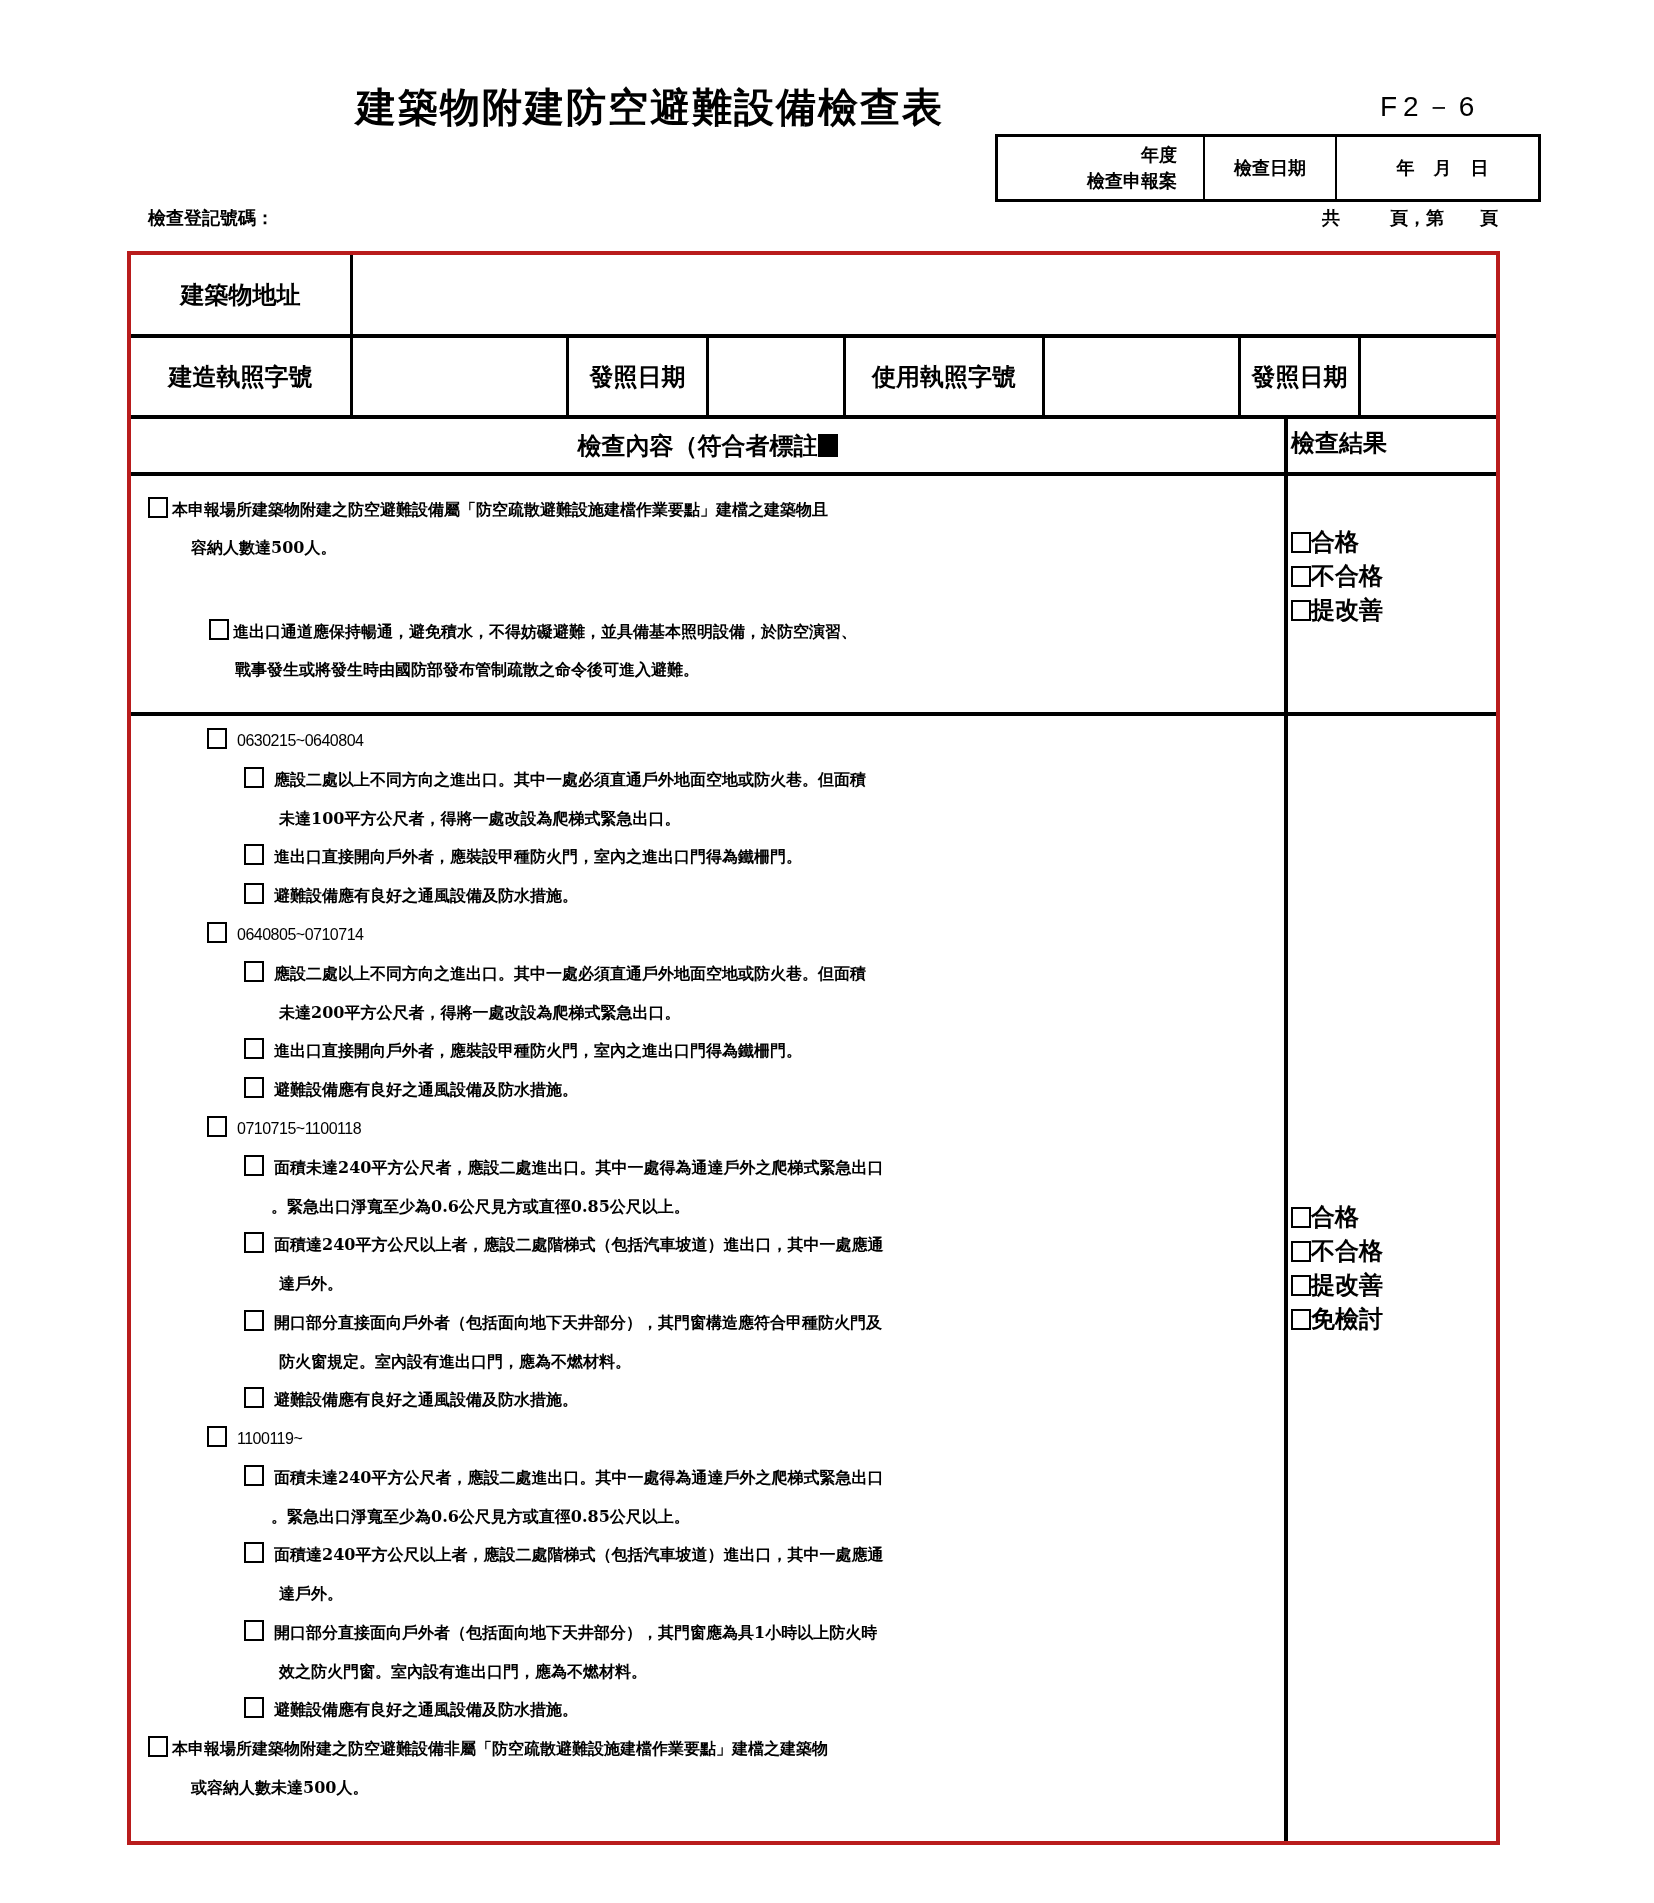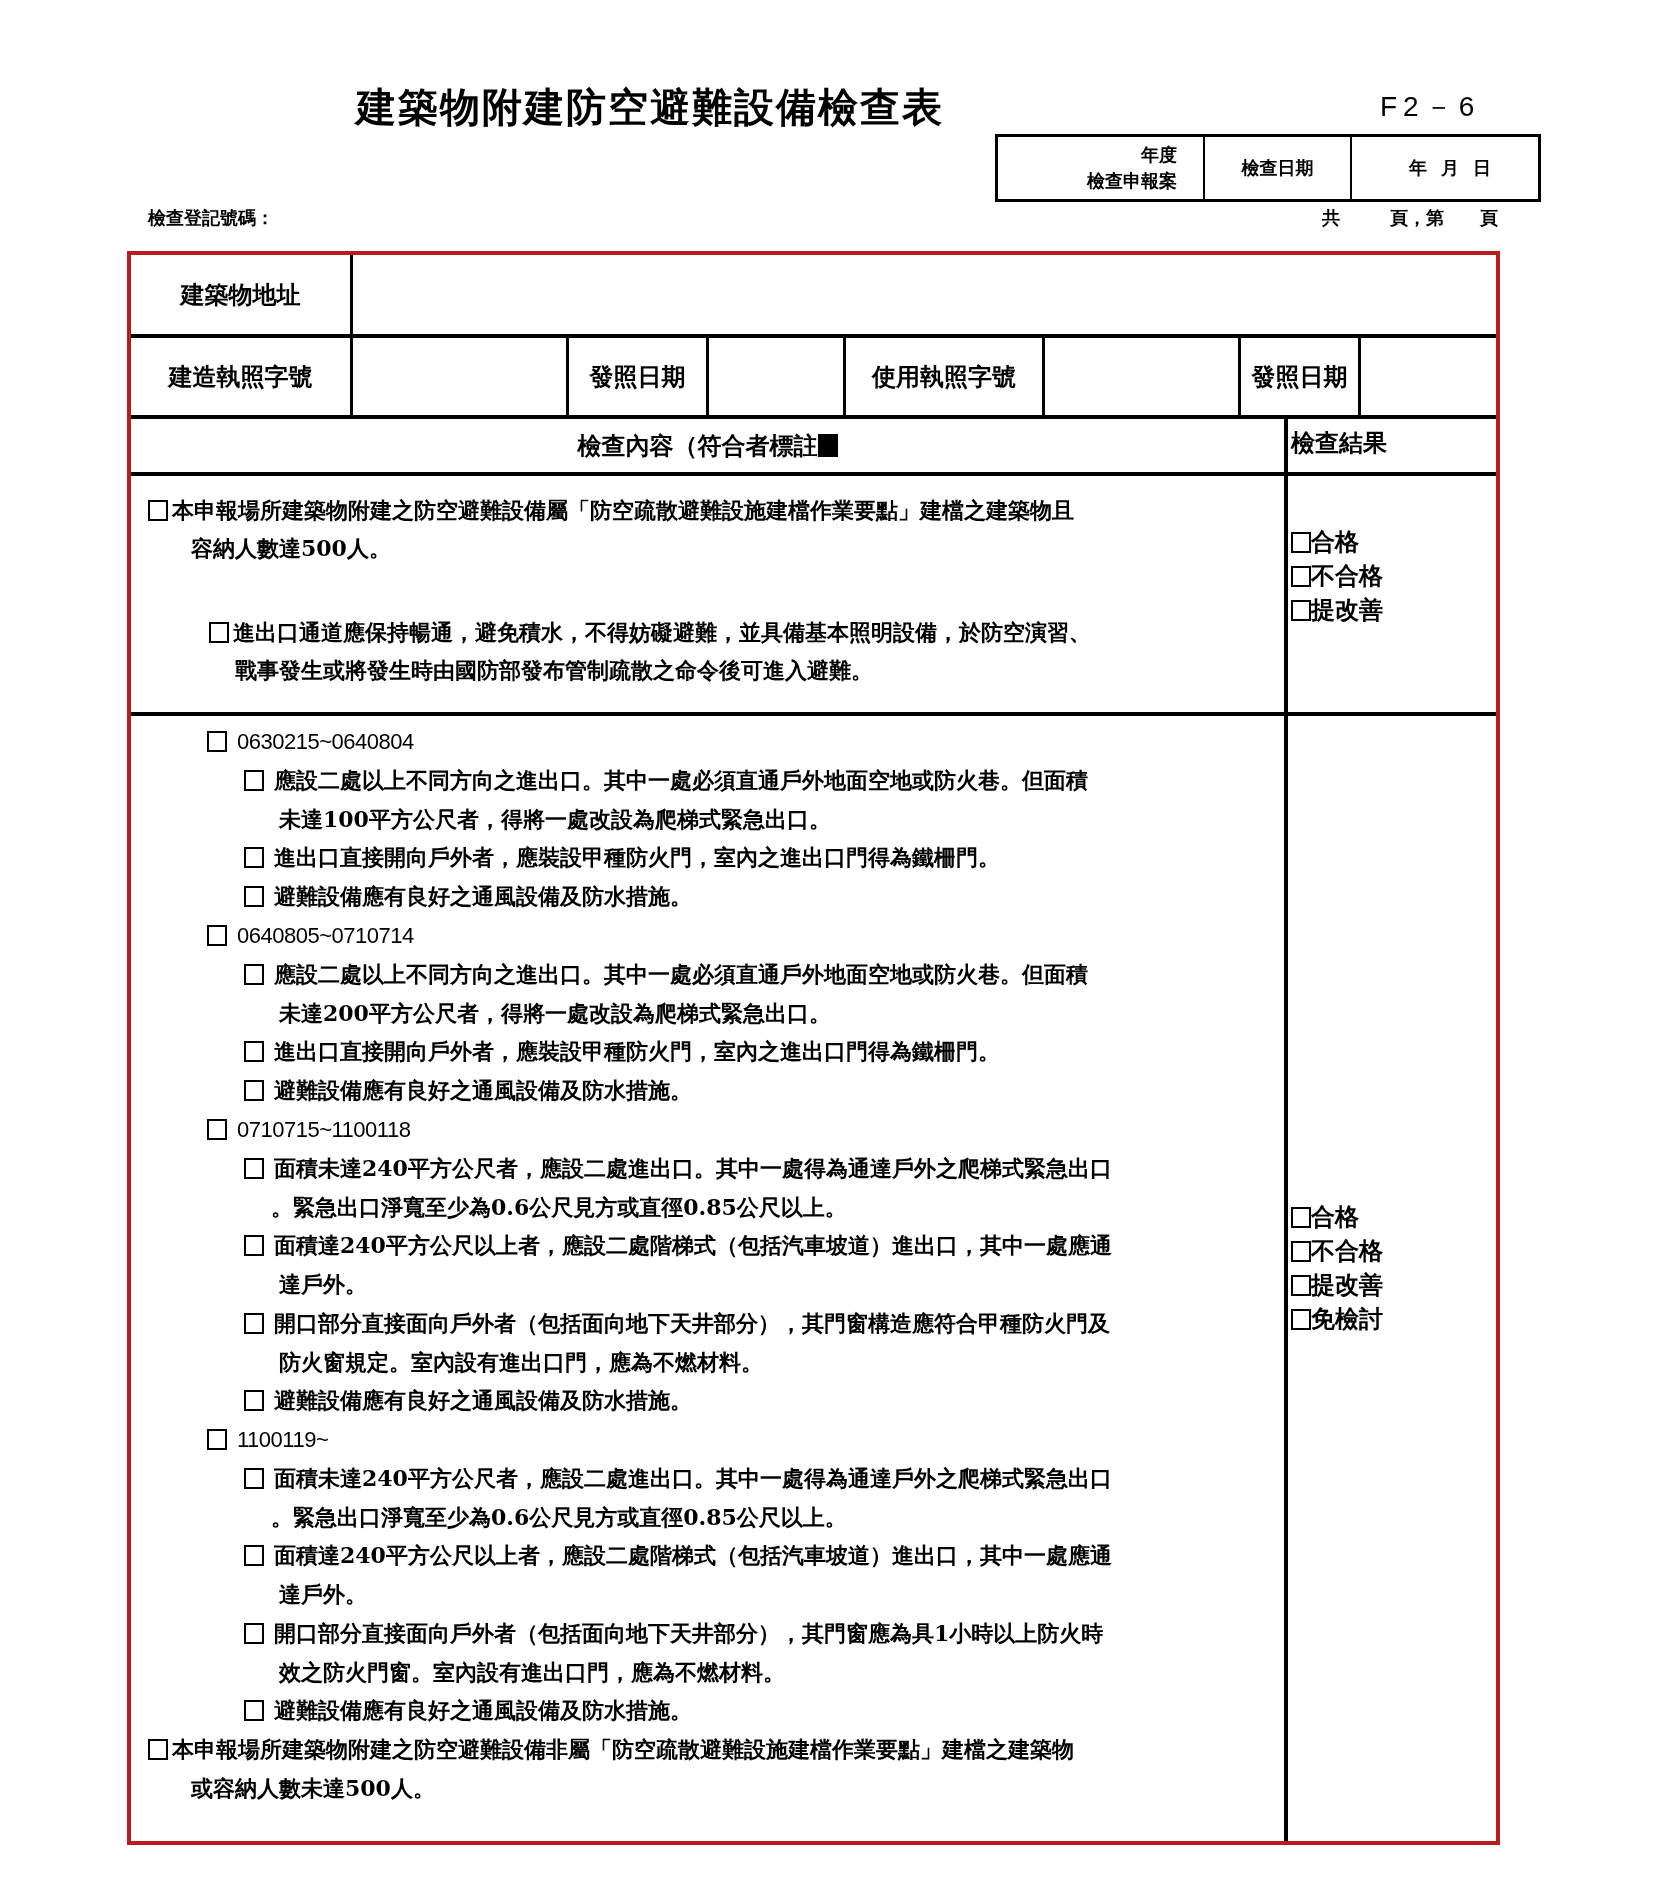--- a/index.html
+++ b/index.html
@@ -16,21 +16,21 @@
     left: 1380px; top: 88px; font-size: 28px; letter-spacing: 6px;
     font-family: Liberation Sans, sans-serif; white-space: nowrap;
   }
   
   .hdr-box {
     left: 995px; top: 134px; width: 546px; height: 68px;
     border: 3px solid #000; box-sizing: border-box; display: flex; padding-left: 40px;
   }
   .hdr-cell { box-sizing: border-box; height: 100%; display: flex; align-items: center; justify-content: center; font-weight: bold; font-size: 18px; }
   .hdr-cell.c1 { width: 167px; border-right: 2px solid #000; flex-direction: column; align-items: flex-end; padding-right: 26px; line-height: 26px; }
-  .hdr-cell.c2 { width: 147px; border-right: 2px solid #000; }
+  .hdr-cell.c2 { width: 132px; border-right: 2px solid #000; }
   .hdr-cell.c3 { flex: 1; justify-content: space-around; padding: 0 40px 0 50px; }
   .page-count { left: 1322px; top: 206px; font-size: 18px; font-weight: bold; white-space: nowrap; display: flex; }
   .page-count span { display: inline-block; }
   .reg-no { left: 148px; top: 206px; font-size: 18px; font-weight: bold; white-space: nowrap; }
 
   
   .main {
     left: 127px; top: 251px; width: 1373px; height: 1594px;
     border: 4px solid #b91c1c; box-sizing: border-box;
   }
@@ -44,21 +44,21 @@
   .vline { border-right: 3px solid #000; }
   .res-col { position: absolute; top: 0; bottom: 0; left: 1153px; right: 0; border-left: 4px solid #000; box-sizing: border-box; }
   .cb {
     display: inline-block; width: 20px; height: 21px; border: 2px solid #000;
     box-sizing: border-box; vertical-align: -3px; margin-right: 4px; background: #fff;
   }
   .cb-sp { margin-right: 10px; }
   .legend-mark { display: inline-block; width: 20px; height: 23px; background: #000; vertical-align: -3px; }
   .result-list { position: absolute; left: 3px; font-size: 24px; font-weight: bold; line-height: 34px; }
   .result-list div { white-space: nowrap; }
-  .item { position: absolute; white-space: nowrap; font-size: 22px; font-weight: bold; line-height: 38px; }
+  .item { position: absolute; white-space: nowrap; font-size: 16px; font-weight: bold; line-height: 38px; }
   .num { font-family: "Liberation Sans Narrow", "Liberation Sans", sans-serif; font-weight: normal; letter-spacing: -0.5px; }
 </style>
 </head>
 <body>
 
 <div class="abs title">建築物附建防空避難設備檢查表</div>
 <div class="abs form-code">F2－6</div>
 
 <div class="abs hdr-box">
   <div class="hdr-cell c1">

